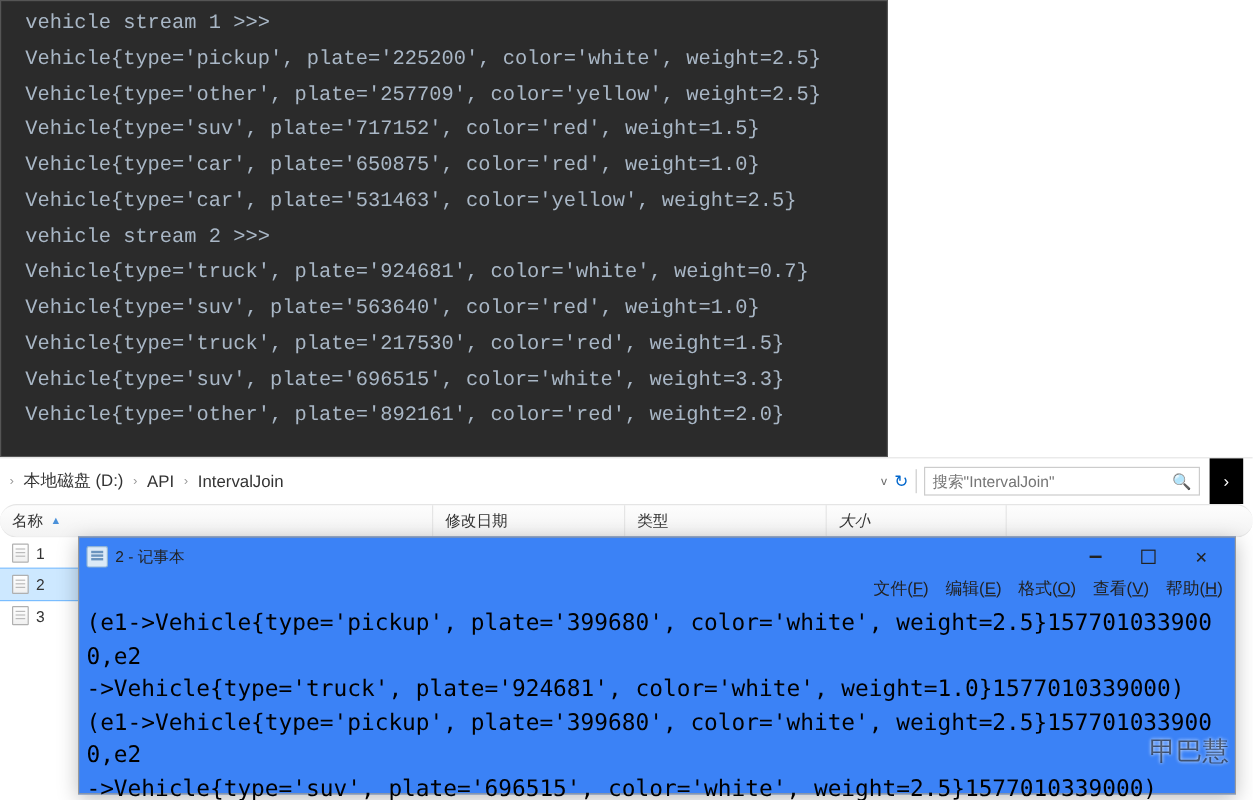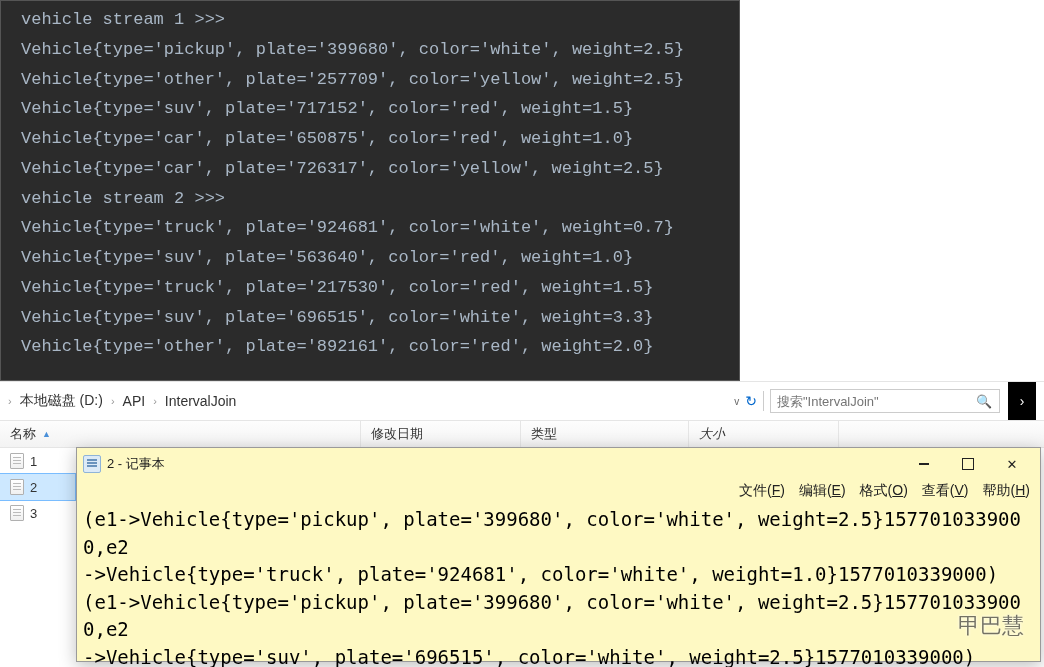--- a/index.html
+++ b/index.html
@@ -38,41 +38,42 @@
 .search-box { display: flex; align-items: center; border: 1px solid #ccc; background: #fff; padding: 2px 6px; width: 230px; height: 24px; }
 .search-box input { border: none; outline: none; flex: 1; font-size: 13px; color: #666; background: transparent; }
 .search-box .mag { color: #666; font-size: 13px; }
 .black-chevron { width: 28px; height: 38px; background: #000; color: #fff; display: flex; align-items: center; justify-content: center; font-size: 14px; }
 
 .explorer-headers {
   display: flex; height: 28px; align-items: center;
   border-top: 1px solid #e5e5e5; border-bottom: 1px solid #e5e5e5;
   font-size: 13px; color: #333;
   background: linear-gradient(#fdfdfd,#f3f3f3);
+  border-radius: 14px;
 }
 .explorer-headers .col { padding: 0 10px; border-right: 1px solid #e5e5e5; height: 100%; display: flex; align-items: center; gap: 6px; }
 .explorer-headers .sort-ind { color: #4a90d9; font-size: 9px; }
 .col-name { width: 361px; }
 .col-mod  { width: 160px; }
 .col-type { width: 168px; }
 .col-size { width: 150px; font-style: italic; }
 
 .file-list {
   position: absolute; top: 66px; left: 0; width: 75px;
   font-size: 13px; color: #333;
 }
 .file-row { display: flex; align-items: center; gap: 6px; height: 26px; padding: 0 10px; }
 .file-row.selected { background: #cde8ff; outline: 1px solid #7abdff; }
 .file-icon { width: 14px; height: 16px; border: 1px solid #b0b0b0; background: linear-gradient(#fff,#f0f0f0); border-radius: 1px; position: relative; }
 .file-icon::after { content:""; position:absolute; top:3px; left:2px; width:8px; height:1px; background:#bbb; box-shadow:0 3px 0 #bbb,0 6px 0 #bbb; }
 
 .notepad {
   position: absolute;
-  top: 447px; left: 76px; width: 965px; height: 215px;
-  background: #fef9c3; border: 1px solid #9a9a9a;
+  top: 447px; left: 65px; width: 965px; height: 215px;
+  background: #3b82f6; border: 1px solid #9a9a9a;
   box-shadow: 0 4px 16px rgba(0,0,0,0.25);
 }
 .notepad-titlebar {
   display: flex; align-items: center; height: 32px; padding: 0 6px;
   font-size: 13px; color: #222;
 }
 .notepad-titlebar .np-icon { width: 18px; height: 18px; margin-right: 6px; background: #dceaf7; border: 1px solid #8fb4d8; border-radius: 2px; position: relative; }
 .notepad-titlebar .np-icon::after { content:""; position:absolute; top:3px; left:3px; width:10px; height:2px; background:#6a93bd; box-shadow:0 3px 0 #6a93bd,0 6px 0 #6a93bd; }
 .notepad-titlebar .title-txt { flex: 1; }
 .np-btn { width: 44px; height: 28px; display: flex; align-items: center; justify-content: center; font-size: 13px; cursor: pointer; }
@@ -96,25 +97,25 @@
   position: absolute; right: 20px; bottom: 26px;
   color: rgba(0,0,0,0.55); font-size: 22px; font-weight: 500;
   text-shadow: 0 0 3px #fff;
 }
 </style>
 </head>
 <body>
 
 <div class="console">
   <div class="line">vehicle stream 1 &gt;&gt;&gt;</div>
-  <div class="line">Vehicle{type='pickup', plate='399680', color='white', weight=2.5}</div>
+  <div class="line">Vehicle{type='pickup', plate='225200', color='white', weight=2.5}</div>
   <div class="line">Vehicle{type='other', plate='257709', color='yellow', weight=2.5}</div>
   <div class="line">Vehicle{type='suv', plate='717152', color='red', weight=1.5}</div>
   <div class="line">Vehicle{type='car', plate='650875', color='red', weight=1.0}</div>
-  <div class="line">Vehicle{type='car', plate='726317', color='yellow', weight=2.5}</div>
+  <div class="line">Vehicle{type='car', plate='531463', color='yellow', weight=2.5}</div>
   <div class="line">vehicle stream 2 &gt;&gt;&gt;</div>
   <div class="line">Vehicle{type='truck', plate='924681', color='white', weight=0.7}</div>
   <div class="line">Vehicle{type='suv', plate='563640', color='red', weight=1.0}</div>
   <div class="line">Vehicle{type='truck', plate='217530', color='red', weight=1.5}</div>
   <div class="line">Vehicle{type='suv', plate='696515', color='white', weight=3.3}</div>
   <div class="line">Vehicle{type='other', plate='892161', color='red', weight=2.0}</div>
 </div>
 
 <div class="explorer">
   <div class="explorer-top">

